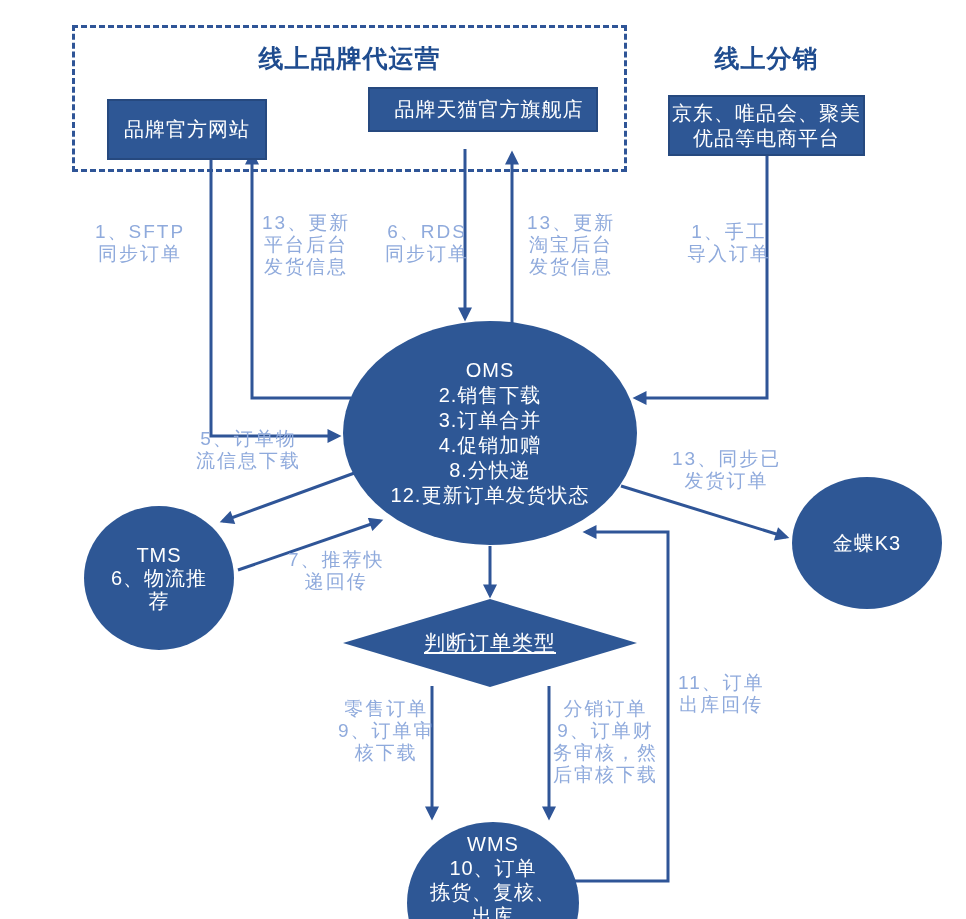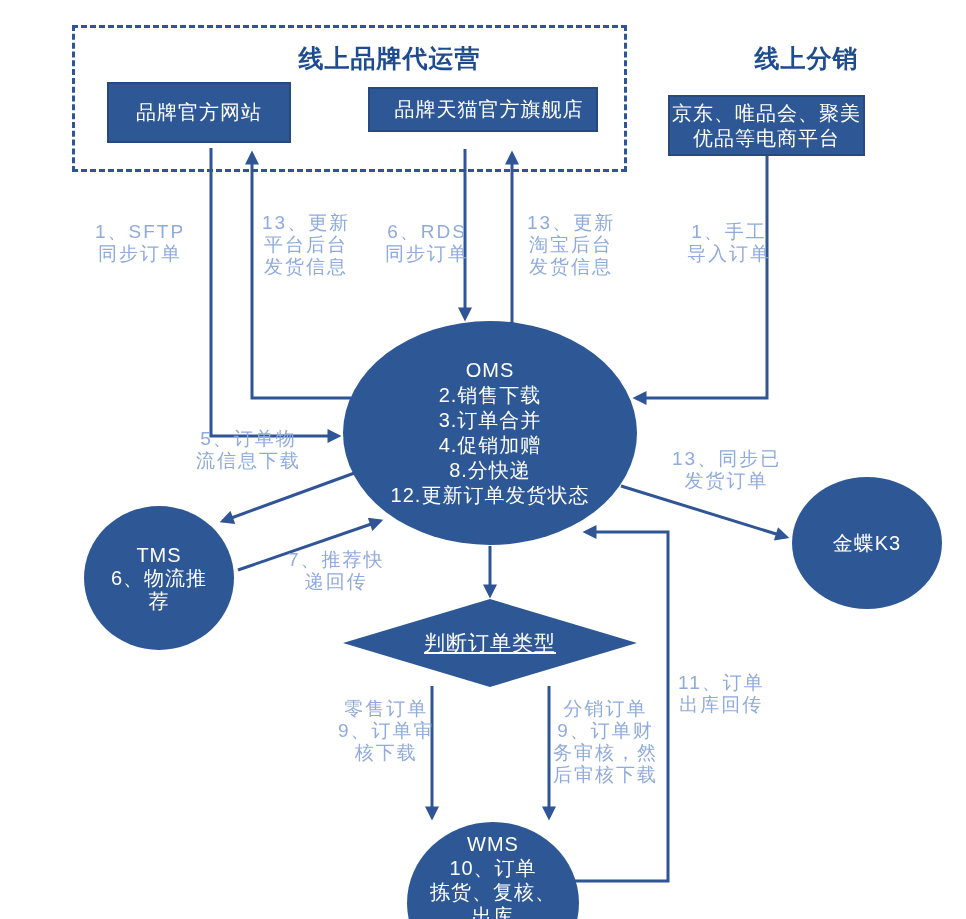--- a/index.html
+++ b/index.html
@@ -11,21 +11,21 @@
   .connectors { position:absolute; left:0; top:0; width:966px; height:919px; }
   .connectors path.edge { fill:none; stroke:var(--connector,#2F5597); stroke-width:3; }
   #arrowhead path { fill:var(--connector,#2F5597); stroke:none; }
 
   .group-box {
     position:absolute; border:3px dashed var(--connector,#2F5597);
     box-sizing:border-box; background:transparent;
   }
   .heading {
     position:absolute; font-size:25px; font-weight:bold;
-    color:var(--heading-text,#1F4C8F); text-align:center; letter-spacing:1px;padding-left:40px;
+    color:var(--heading-text,#1F4C8F); text-align:center; letter-spacing:1px;
   }
   .node {
     position:absolute; display:flex; align-items:center; justify-content:center;
     text-align:center; color:var(--node-text,#ffffff);
     background:var(--node-fill,#2E5795); white-space:pre-line;
     box-sizing:border-box; letter-spacing:1px;
   }
   .rect   { border:2px solid var(--node-border,#26497F); font-size:20px; line-height:25px; }
   .ellipse{ border-radius:50%; font-size:20px; line-height:25px; }
   .diamond{
@@ -61,21 +61,21 @@
     <path class="edge" d="M432,686 L432,817" marker-end="url(#arrowhead)"></path>
     <path class="edge" d="M549,686 L549,817" marker-end="url(#arrowhead)"></path>
     <path class="edge" d="M575,881 L668,881 L668,532 L586,532" marker-end="url(#arrowhead)"></path>
   </svg>
 
   <div class="group-box" style="left:72px; top:25px; width:555px; height:147px;"></div>
   <div class="heading" style="left:72px; top:42px; width:555px;">线上品牌代运营</div>
 
   <div class="heading" style="left:668px; top:42px; width:197px;">线上分销</div>
 
-  <div class="node rect" style="left:107px; top:82px; width:184px; height:61px;text-align:center;">品牌官方网站</div>
+  <div class="node rect" style="left:107px; top:99px; width:160px; height:61px;text-align:center;">品牌官方网站</div>
   <div class="node rect" style="left:368px; top:87px; width:230px; height:45px;padding-left:12px;">品牌天猫官方旗舰店</div>
   <div class="node rect" style="left:668px; top:87px; width:197px; height:61px;margin-top:8px;">京东、唯品会、聚美
 优品等电商平台</div>
 
   <div class="node ellipse" style="left:343px; top:321px; width:294px; height:224px;">OMS
 2.销售下载
 3.订单合并
 4.促销加赠
 8.分快递
 12.更新订单发货状态</div>

